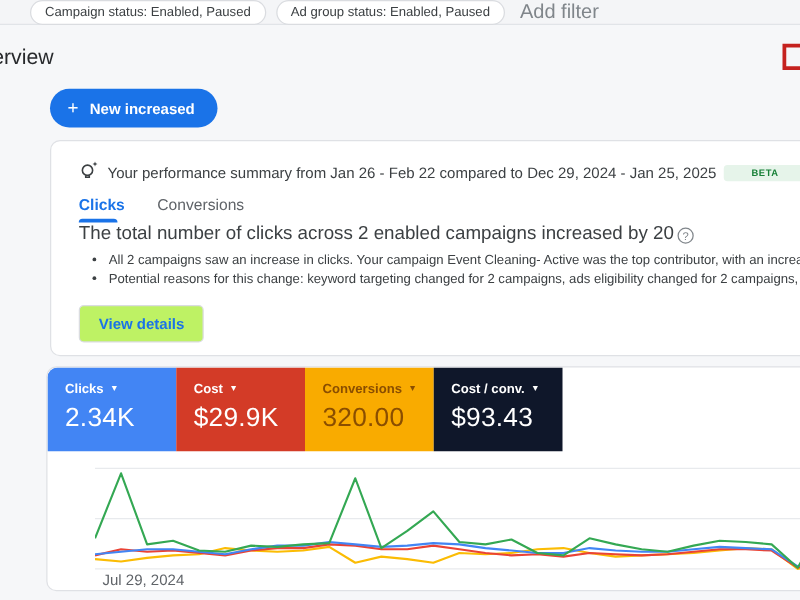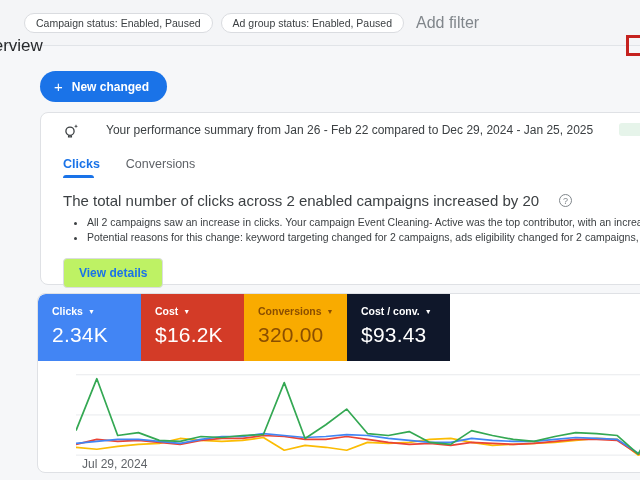--- a/index.html
+++ b/index.html
@@ -7,21 +7,21 @@
   body {
     position: relative;
     overflow: hidden;
     background: #f6f7f9;
     font-family: "Liberation Sans", sans-serif;
     color: #3c4043;
   }
 
   
   .filter-bar {
-    position: absolute; top: 0; left: 0; right: 0; height: 46px;
+    position: absolute; top: 0; left: 0; right: 0; height: 20px;
     display: flex; align-items: center; gap: 8px;
     padding-left: 24px;
     background: #f4f5f7;
     border-bottom: 1px solid #e1e4e8;
   }
   .chip {
     background: #fff;
     border: 1px solid #dadce0;
     border-radius: 12px;
     padding: 3px 11px;
@@ -58,37 +58,37 @@
   .plus-icon { font-size: 15px; font-weight: 400; line-height: 1; }
 
   
   .insights-card {
     position: absolute; left: 40px; top: 112px; right: -20px; height: 173px;
     background: #fff;
     border: 1px solid #dfe1e5;
     border-radius: 8px;
     padding: 10px 22px 0 22px;
   }
-  .summary-row { display: flex; align-items: flex-start; gap: 26px; height: 22px; }
+  .summary-row { display: flex; align-items: flex-end; gap: 6px; height: 22px; }
   .summary-text { font-size: 12px; color: #3c4043; white-space: nowrap; }
   .beta-badge {
     background: #e6f4ea; color: #188038;
     font-size: 7.5px; font-weight: 700; letter-spacing: .5px;
     padding: 2px 22px; border-radius: 3px;
   }
   .tabs-row { display: flex; gap: 26px; margin-top: 12px; }
   .tab { font-size: 12.5px; padding-bottom: 7px; cursor: pointer; position: relative; color: #5f6368; }
   .tab.active { color: #1a73e8; font-weight: 700; }
   .tab.active::after {
     content: ""; position: absolute; left: 0; right: 6px; bottom: 0; height: 3px;
     background: #1a73e8; border-radius: 3px 3px 0 0;
   }
   .headline {
-    margin-top: 14px; font-size: 15px; color: #3c4043;
-    white-space: nowrap; display: flex; align-items: center; gap: 20px;
+    font-size: 15px; color: #3c4043;
+    white-space: nowrap; display: flex; align-items: flex-end; gap: 3px;
   }
   .help-icon {
     width: 13px; height: 13px; border: 1px solid #80868b; border-radius: 50%;
     color: #80868b; font-size: 9px; line-height: 12px; text-align: center;
     display: inline-block; flex: 0 0 auto; cursor: pointer;
   }
   .bullets { margin: 6px 0 0 24px; }
   .bullets li { font-size: 10.5px; line-height: 15px; color: #3c4043; white-space: nowrap; }
   .view-details {
     margin-top: 13px;
@@ -131,21 +131,21 @@
   <div class="chip">Ad group status: Enabled, Paused</div>
   <div class="add-filter">Add filter</div>
 </div>
 
 <h1 class="page-title">Overview</h1>
 
 <div class="annotation-box"></div>
 
 <button class="new-campaign">
   <span class="plus-icon">+</span>
-  <span>New changed</span>
+  <span>New increased</span>
 </button>
 
 <div class="insights-card">
   <div class="summary-row">
     <span style="display:inline-flex;">
       <svg width="17" height="17" viewBox="0 0 17 17" fill="none">
         <circle cx="7" cy="8.2" r="4.1" stroke="#3c4043" stroke-width="1.3"></circle>
         <path d="M5.6 12.2v1.6h2.8v-1.6" stroke="#3c4043" stroke-width="1.3" fill="none"></path>
         <path d="M13 1.2l.55 1.45L15 3.2l-1.45.55L13 5.2l-.55-1.45L11 3.2l1.45-.55z" fill="#3c4043"></path>
       </svg>
@@ -179,21 +179,21 @@
         <span>Clicks</span>
         <span class="caret">▼</span>
       </div>
       <div class="metric-value">2.34K</div>
     </div>
     <div class="metric-card" style="background: rgb(211, 59, 39); color: rgb(255, 255, 255);">
       <div class="metric-label">
         <span>Cost</span>
         <span class="caret">▼</span>
       </div>
-      <div class="metric-value">$16.2K</div>
+      <div class="metric-value">$29.9K</div>
     </div>
     <div class="metric-card" style="background: rgb(249, 171, 0); color: rgb(138, 78, 0);">
       <div class="metric-label">
         <span>Conversions</span>
         <span class="caret">▼</span>
       </div>
       <div class="metric-value">320.00</div>
     </div>
     <div class="metric-card" style="background: #0f172a; color: rgb(255, 255, 255);">
       <div class="metric-label">

